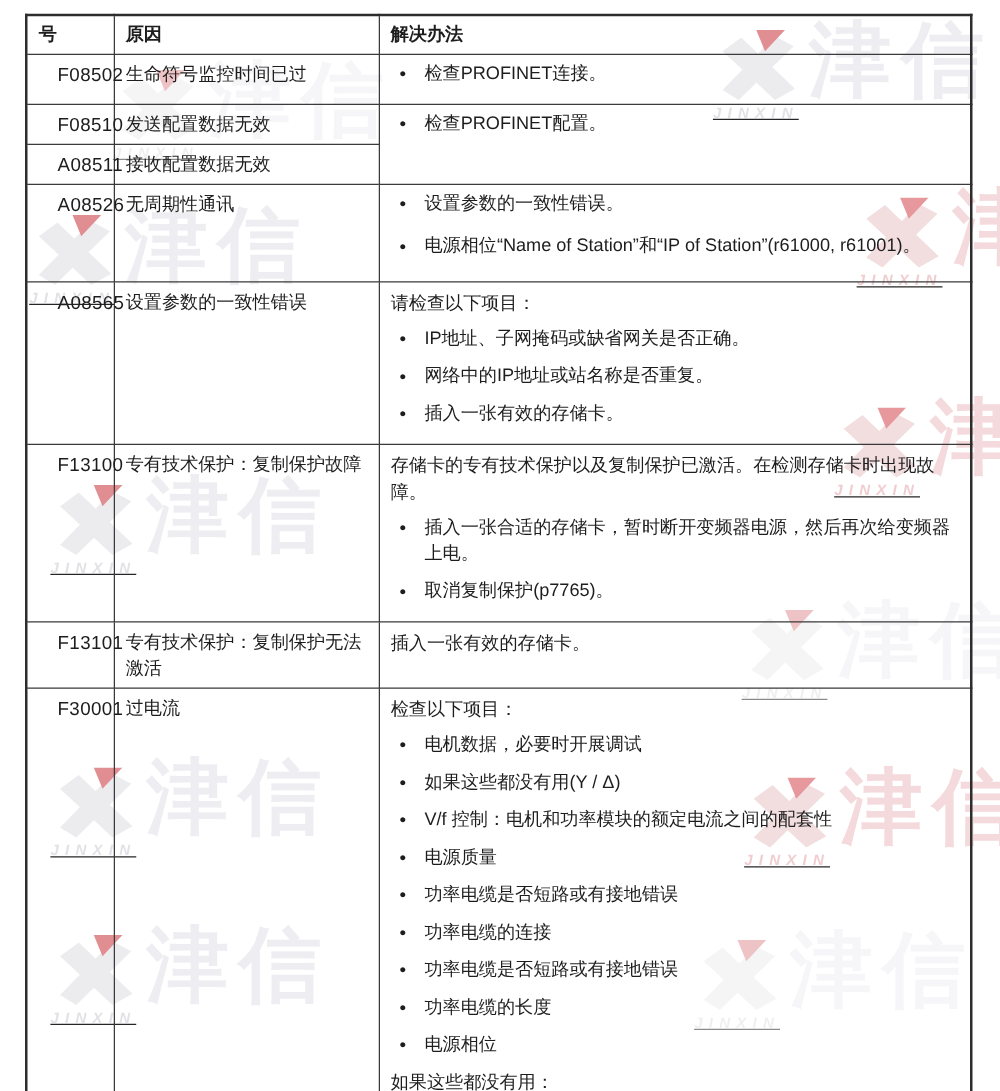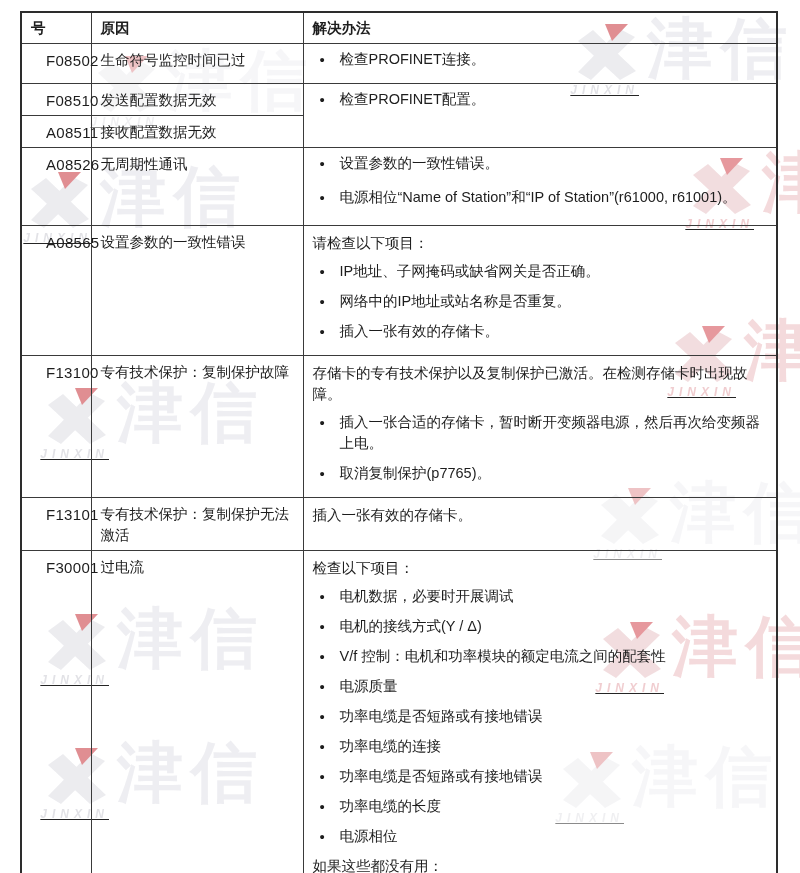--- a/index.html
+++ b/index.html
@@ -254,21 +254,21 @@
         </td>
       </tr>
 
       <tr style="height:367px">
         <td class="code-cell">F30001</td>
         <td class="cause-cell">过电流</td>
         <td class="sol-cell">
           <div class="sol-intro">检查以下项目：</div>
           <div class="bl">
             <div class="bl-item">电机数据，必要时开展调试</div>
-            <div class="bl-item">电机的接线方式(Y / Δ)</div>
+            <div class="bl-item">如果这些都没有用(Y / Δ)</div>
             <div class="bl-item">V/f 控制：电机和功率模块的额定电流之间的配套性</div>
             <div class="bl-item">电源质量</div>
             <div class="bl-item">功率电缆是否短路或有接地错误</div>
             <div class="bl-item">功率电缆的连接</div>
             <div class="bl-item">功率电缆是否短路或有接地错误</div>
             <div class="bl-item">功率电缆的长度</div>
             <div class="bl-item">电源相位</div>
           </div>
           <div class="sol-intro">如果这些都没有用：</div>
 

